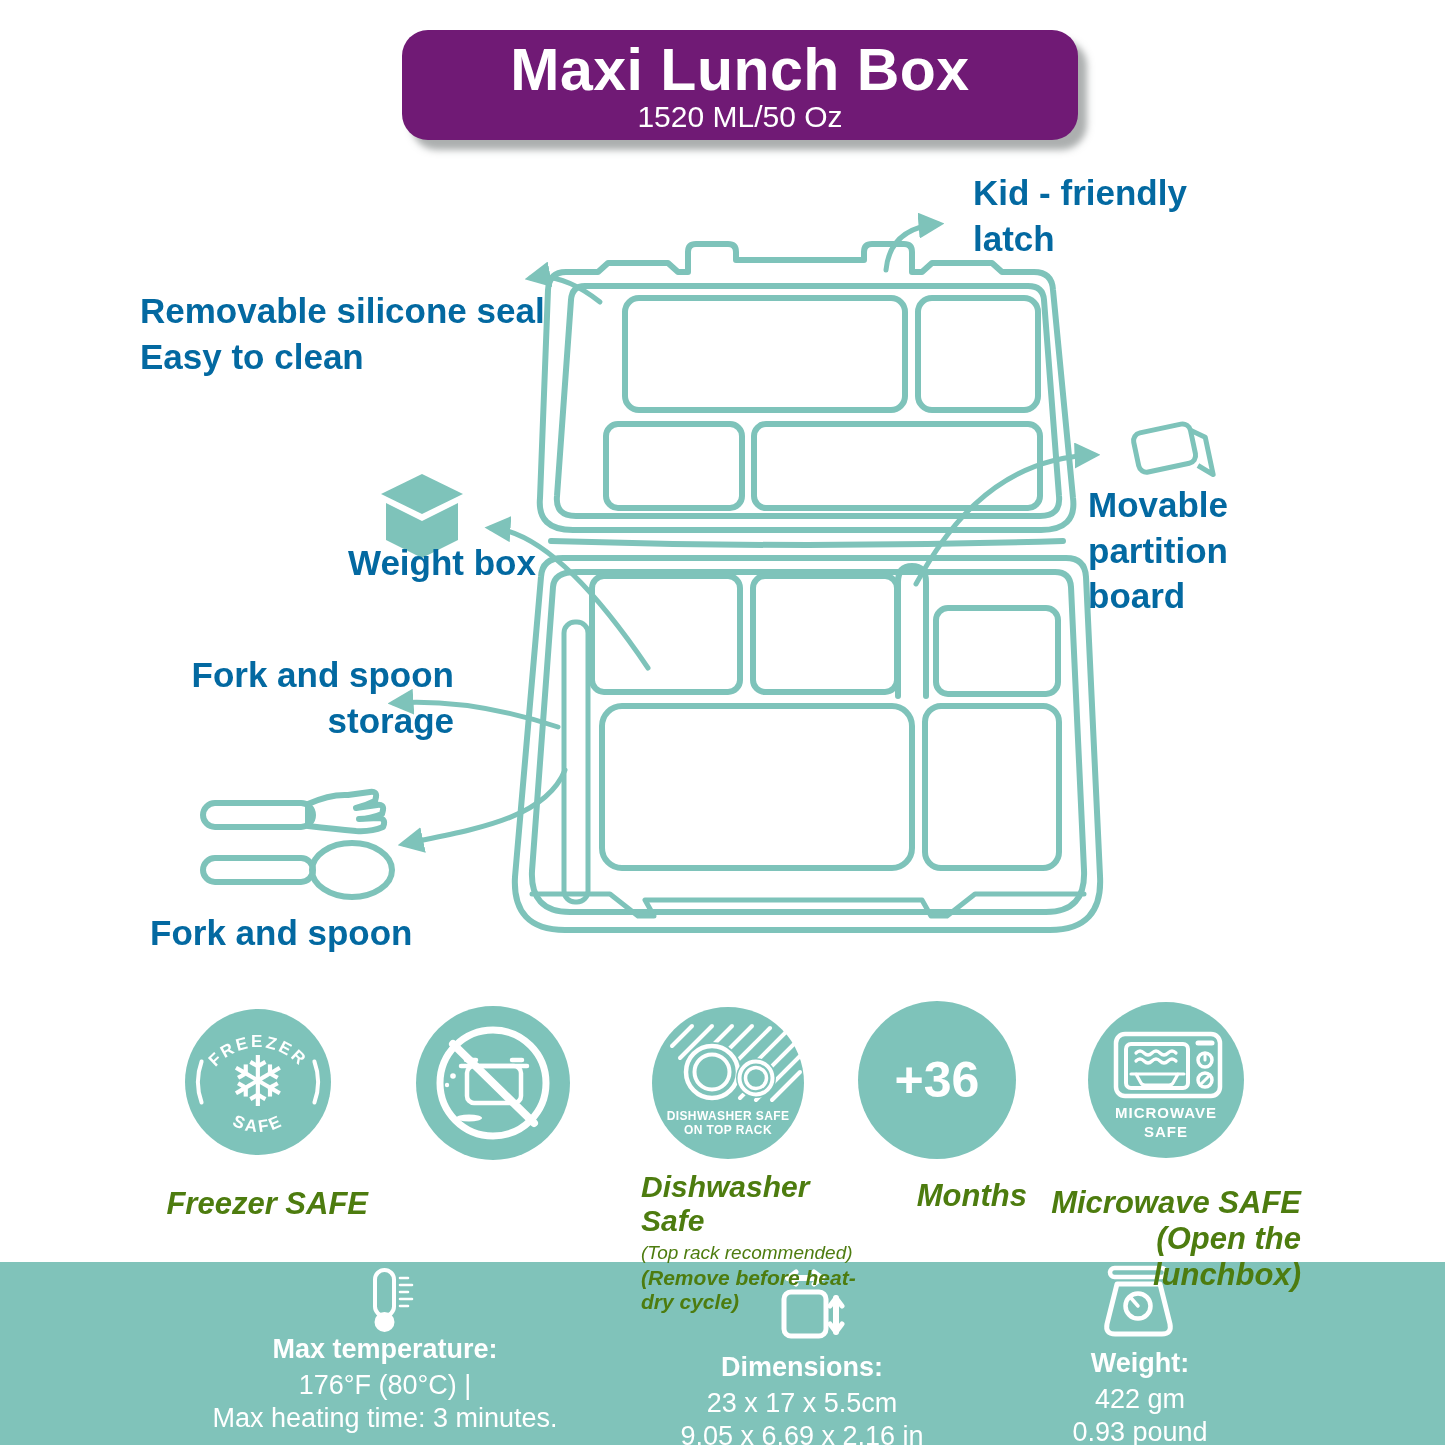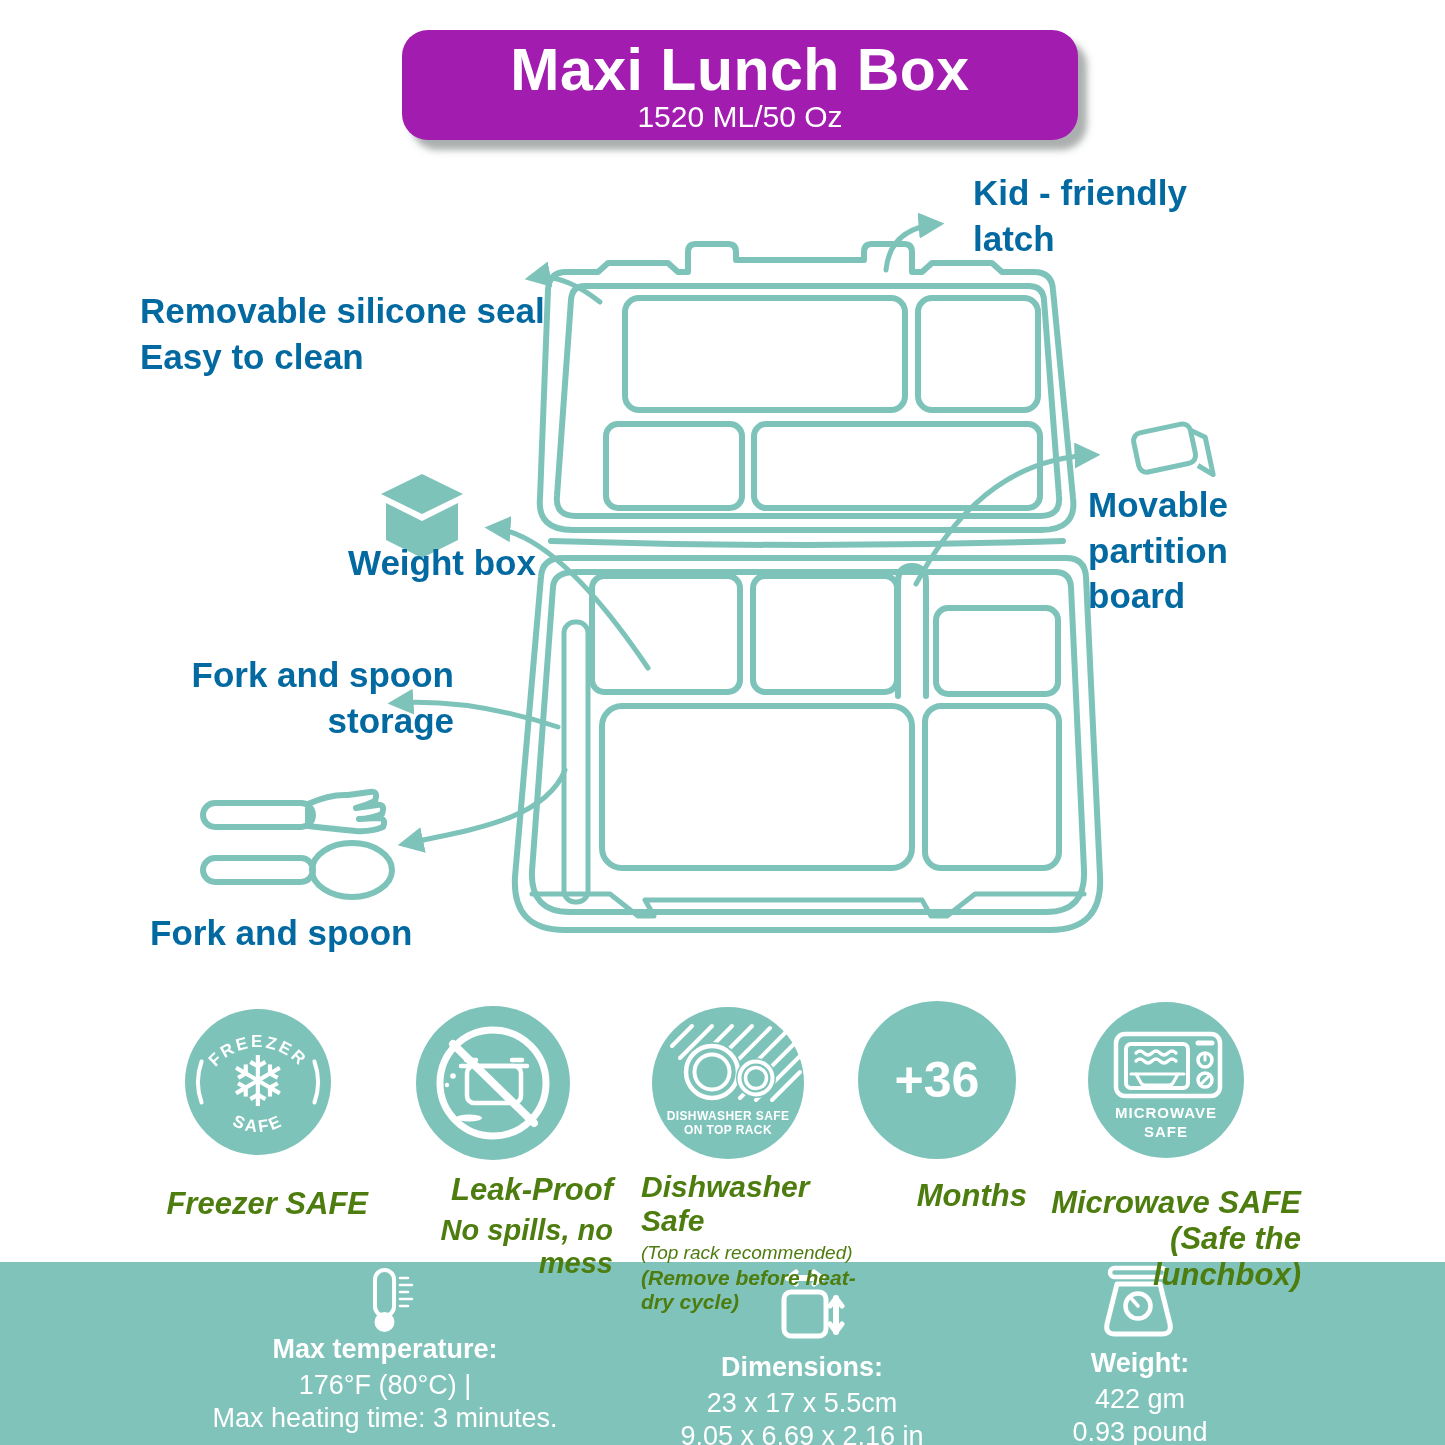--- a/index.html
+++ b/index.html
@@ -1,20 +1,20 @@
 <!DOCTYPE html>
 <html><head>
 <meta charset="utf-8">
 <style>
   html,body{margin:0;padding:0;background:#ffffff;}
   .page{position:relative;width:1445px;height:1445px;background:#fff;overflow:hidden;
         font-family:"Liberation Sans",sans-serif;}
   .footer-bar{position:absolute;left:0;top:1262px;width:1445px;height:183px;background:#80c3ba;}
   svg.art{position:absolute;left:0;top:0;pointer-events:none;}
-  .banner{position:absolute;left:402px;top:30px;width:676px;height:110px;background:#a21caf;
+  .banner{position:absolute;left:402px;top:30px;width:676px;height:110px;background:#701a75;
           border-radius:26px;box-shadow:9px 10px 7px rgba(90,95,95,.5);text-align:center;color:#fff;}
   .banner .t{font-size:59px;font-weight:700;letter-spacing:.5px;margin-top:10px;line-height:1.05;}
   .banner .s{font-size:30px;font-weight:400;line-height:1.0;}
   .callout{position:absolute;color:#0369a1;font-weight:700;font-size:35px;line-height:1.30;}
   .center{text-align:right;}
   .cap{position:absolute;color:#4d7c0f;font-weight:700;font-style:italic;}
   .cap .l1{font-size:31px;}
   .cap .l2{font-size:29px;}
   .dish .l1{font-size:30px;}
   .dish .l2{font-size:19px;font-weight:400;}
@@ -204,35 +204,31 @@
   <div class="callout" style="left:973px;top:170px;width:250px;">Kid - friendly latch</div>
   <div class="callout" style="left:140px;top:288px;width:430px;">Removable silicone seal Easy to clean</div>
   <div class="callout" style="left:348px;top:540px;width:200px;">Weight box</div>
   <div class="callout" style="left:1088px;top:482px;width:178px;">Movable partition board</div>
   <div class="callout center" style="left:166px;top:652px;width:288px;">Fork and spoon storage</div>
   <div class="callout" style="left:150px;top:910px;width:300px;">Fork and spoon</div>
 
   <div class="cap center" style="left:148px;top:1186px;width:220px;">
     <div class="l1">Freezer SAFE</div>
   </div>
-  <div class="cap center" style="left:373px;top:1172px;width:240px;">
-    <div class="l1">Leak-Proof</div>
-    <div class="l2" style="margin-top:6px;">No spills, no mess</div>
-  </div>
   <div class="cap dish" style="left:641px;top:1170px;width:240px;">
     <div class="l1">Dishwasher Safe</div>
     <div class="l2" style="margin-top:4px;">(Top rack recommended)</div>
     <div class="l3" style="margin-top:2px;">(Remove before heat-dry cycle)</div>
   </div>
   <div class="cap center" style="left:847px;top:1178px;width:180px;">
     <div class="l1">Months</div>
   </div>
   <div class="cap center" style="left:1031px;top:1178px;width:270px;margin-top:7px;">
     <div class="l1">Microwave SAFE</div>
-    <div class="l1">(Safe the lunchbox)</div>
+    <div class="l1">(Open the lunchbox)</div>
   </div>
 
   <div class="fcol" style="left:385px;top:1334px;">
     <div class="ft">Max temperature:</div>
     <div class="fl">176°F (80°C) |</div>
     <div class="fl">Max heating time: 3 minutes.</div>
   </div>
   <div class="fcol" style="left:802px;top:1352px;">
     <div class="ft">Dimensions:</div>
     <div class="fl">23 x 17 x 5.5cm</div>

